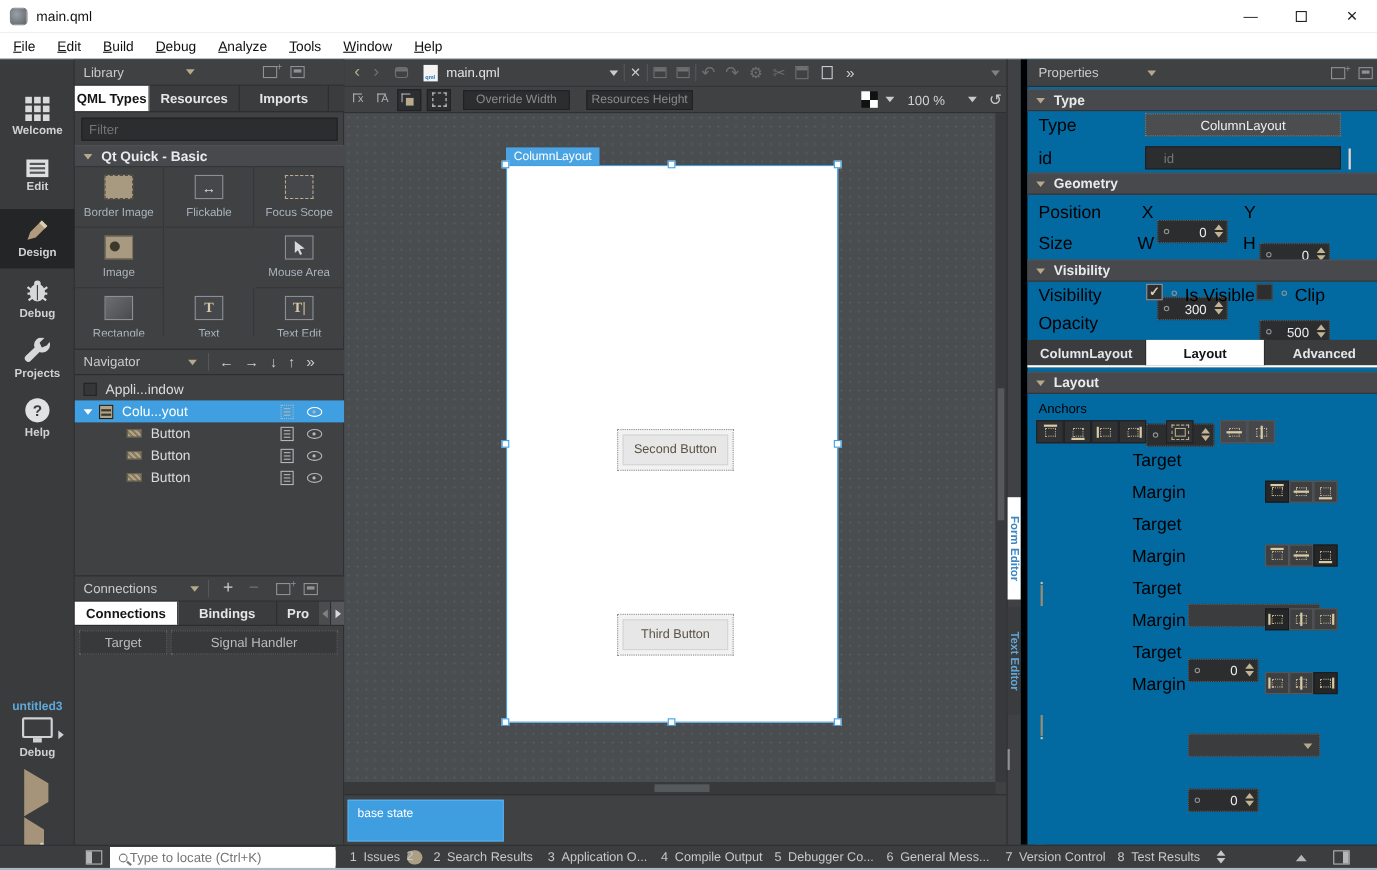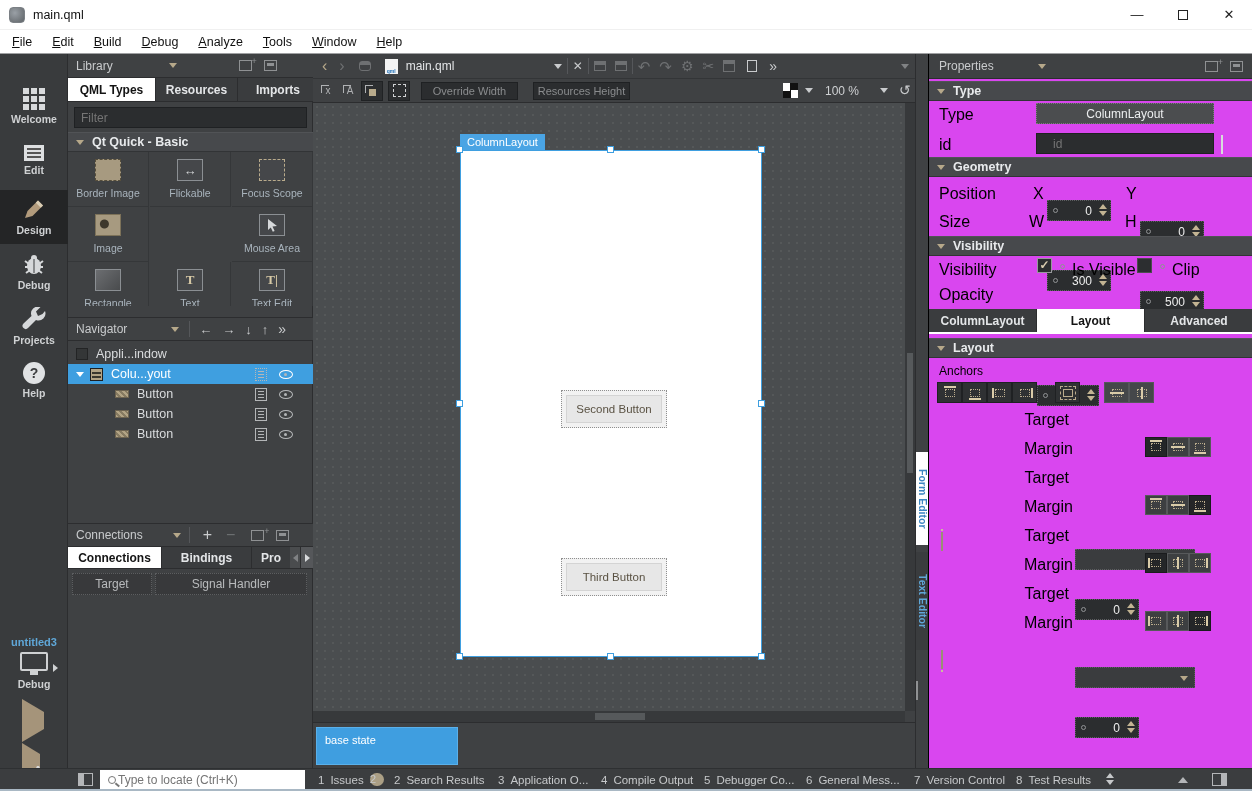--- a/index.html
+++ b/index.html
@@ -215,21 +215,21 @@
 
   <div class="abs" style="left:68px;top:54px;width:245px;height:714px;background:#3f4143;border-right:1px solid #2c2d2f">
 
     <div class="abs phead" style="left:0;top:0;width:245px;height:24px;padding-left:8px">
       <span>Library</span>
       <span class="tri-d" style="margin-left:56px"></span>
       <span class="miniico plus" style="margin-left:62px"></span>
       <span class="miniico bar" style="margin-left:12px"></span>
     </div>
     <div class="abs tabrow" style="left:0;top:24px;width:245px;height:24px">
-      <div class="ptab active" style="width:88px">QML Types</div>
+      <div class="ptab active" style="width:68px">QML Types</div>
       <div class="ptab" style="width:82px">Resources</div>
       <div class="ptab" style="width:81px">Imports</div>
     </div>
     <input class="abs darkfield" style="left: 6px; top: 53px; width: 233px; height: 21px; padding-left: 6px; font-size: 12px;" placeholder="Filter">
     <div class="abs sechead" style="left:0;top:78px;width:245px;height:20px">
       <span class="tri-d"></span>
       <span>Qt Quick - Basic</span>
     </div>
     <div class="abs" style="left:0;top:98px;width:245px;height:154px;overflow:hidden">
       <div class="lib-cell" style="left:0;top:0">
@@ -412,21 +412,21 @@
       </div>
     </div>
   </div>
 
   <div class="abs" style="left:915px;top:54px;width:13px;height:714px;background:#3f4143;border-left:1px solid #2c2d2f">
     <div class="vtab active" style="top:398px;height:93px">Form Editor</div>
     <div class="vtab" style="top:498px;height:98px">Text Editor</div>
     <span class="miniico bar abs" style="left:0;top:628px"></span>
   </div>
 
-  <div class="abs" style="left:928px;top:54px;width:324px;height:714px;background:#d946ef;border-left:1px solid #000000">
+  <div class="abs" style="left:928px;top:54px;width:324px;height:714px;background:#0369a1;border-left:6px solid #000000">
     <div class="abs phead" style="left:0;top:0;width:324px;height:25px;padding-left:10px">
       <span>Properties</span>
       <span class="tri-d" style="margin-left:44px"></span>
       <span class="miniico plus" style="margin-left:auto"></span>
       <span class="miniico bar" style="margin:0 10px 0 12px"></span>
     </div>
 
     <div class="abs sechead" style="left:0;top:27px;width:324px;height:20px">
       <span class="tri-d"></span>
         <span>Type</span>

